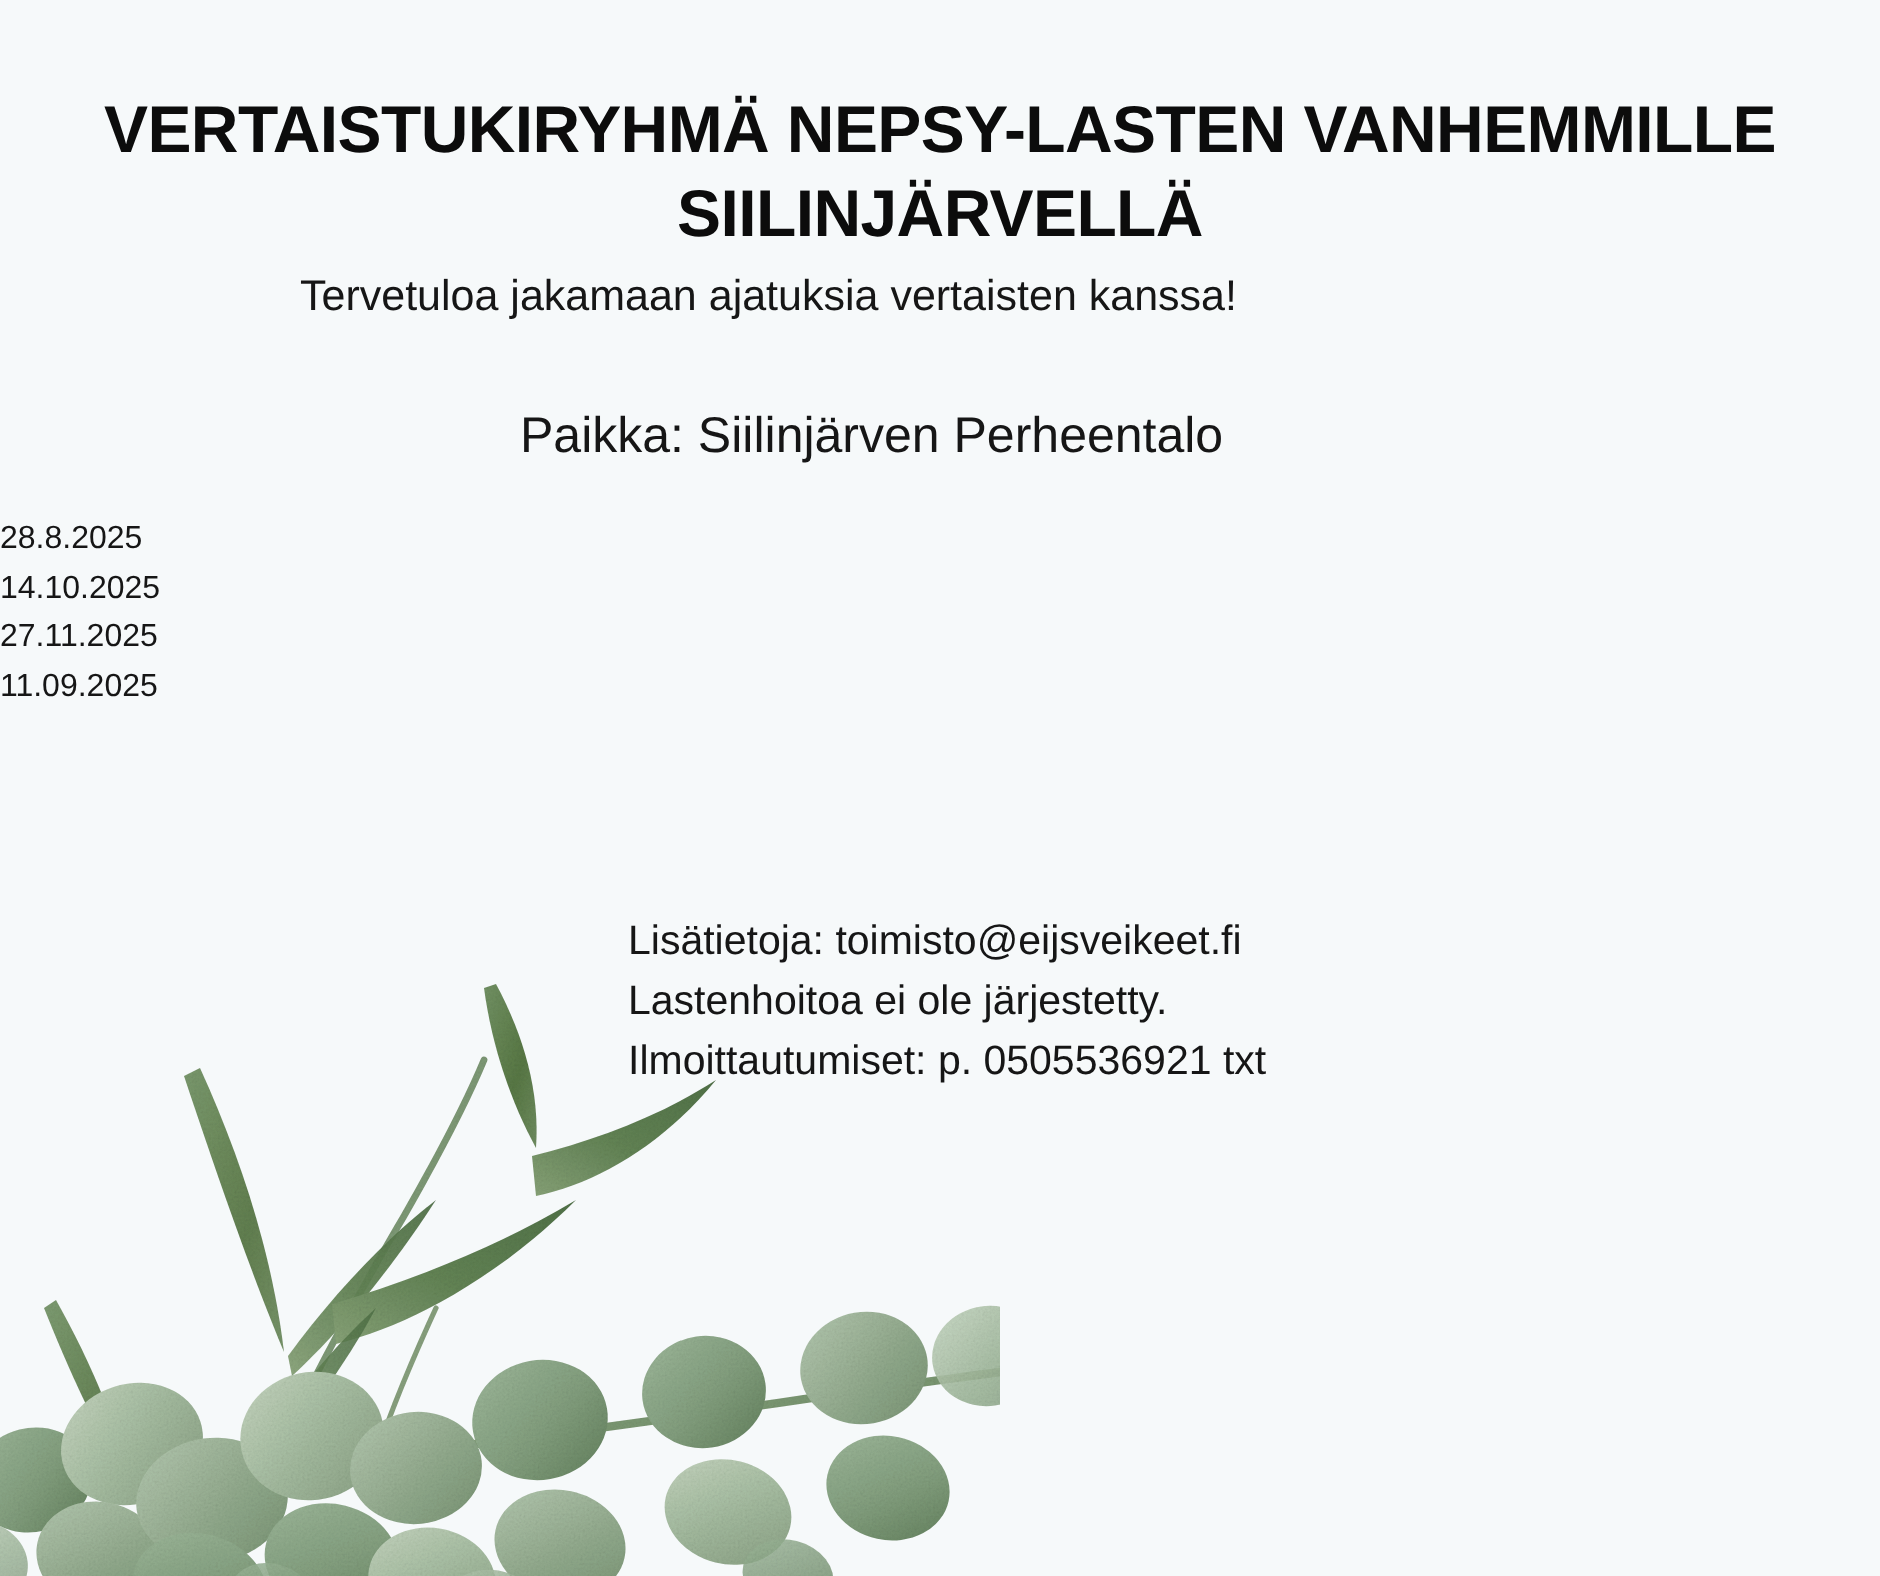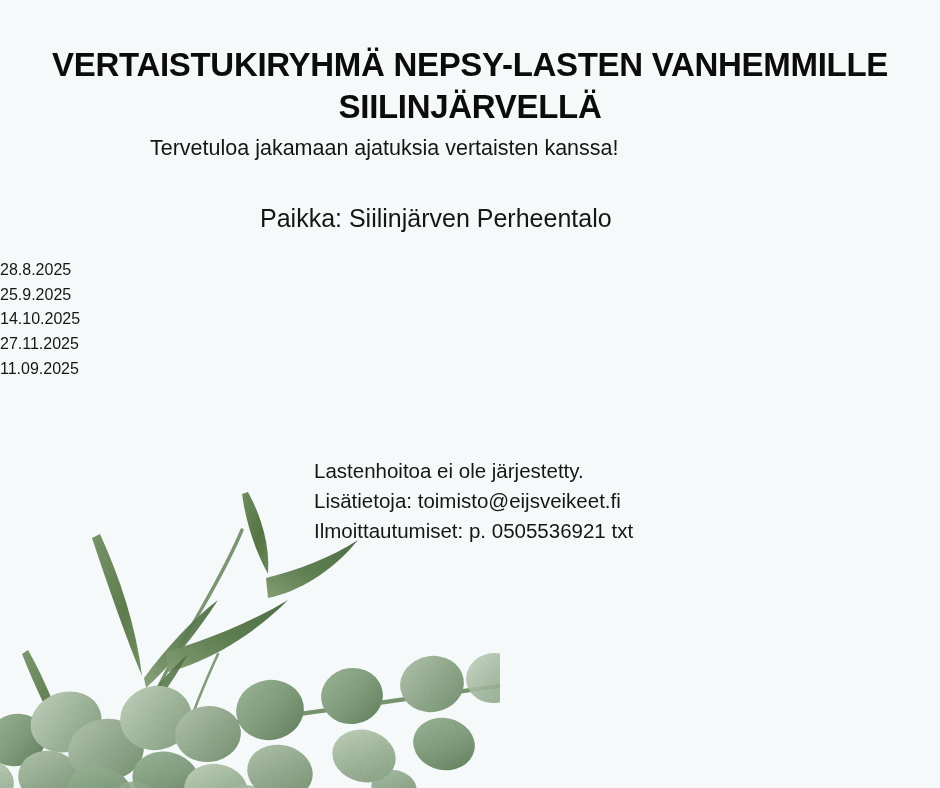--- a/index.html
+++ b/index.html
@@ -193,29 +193,28 @@
     <h1 id="title">VERTAISTUKIRYHMÄ NEPSY-LASTEN VANHEMMILLE SIILINJÄRVELLÄ</h1>
 
     <div id="intro-line">Tervetuloa jakamaan ajatuksia vertaisten kanssa!</div>
 
     <div id="details-block">
       <div>Paikka: Siilinjärven Perheentalo</div>
     </div>
 
     <div id="dates-block">
       <div>28.8.2025</div>
-      <div>25.9.2025</div>
       <div>14.10.2025</div>
       <div>27.11.2025</div>
       <div>11.09.2025</div>
     </div>
 
     <div id="notes-block">
+      <div>Lisätietoja: toimisto@eijsveikeet.fi</div>
       <div>Lastenhoitoa ei ole järjestetty.</div>
-      <div>Lisätietoja: toimisto@eijsveikeet.fi</div>
       <div>Ilmoittautumiset: p. 0505536921 txt</div>
     </div>
 
     <div id="logo">
 
       
 
       
     </div>
 

